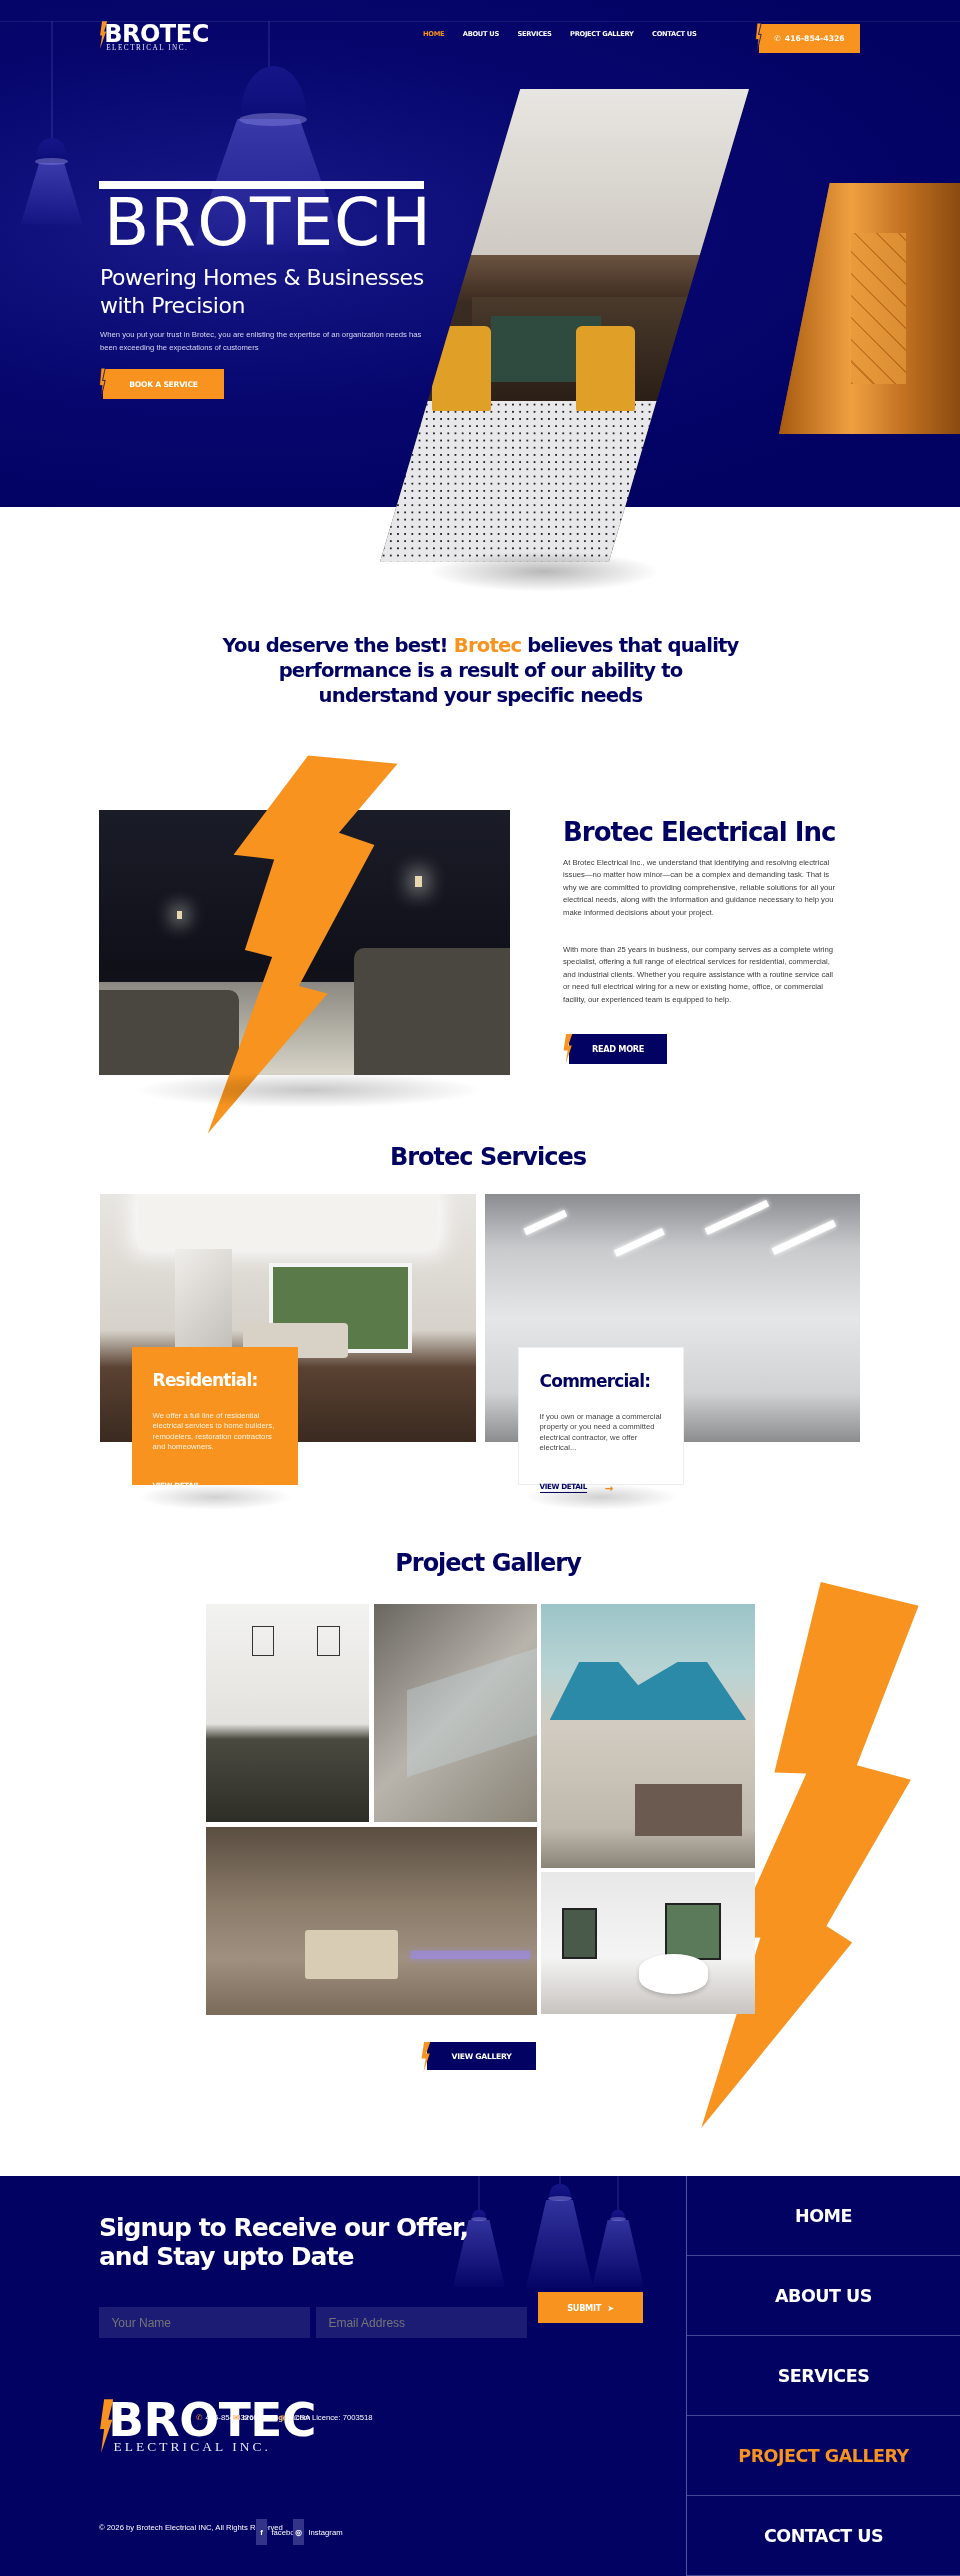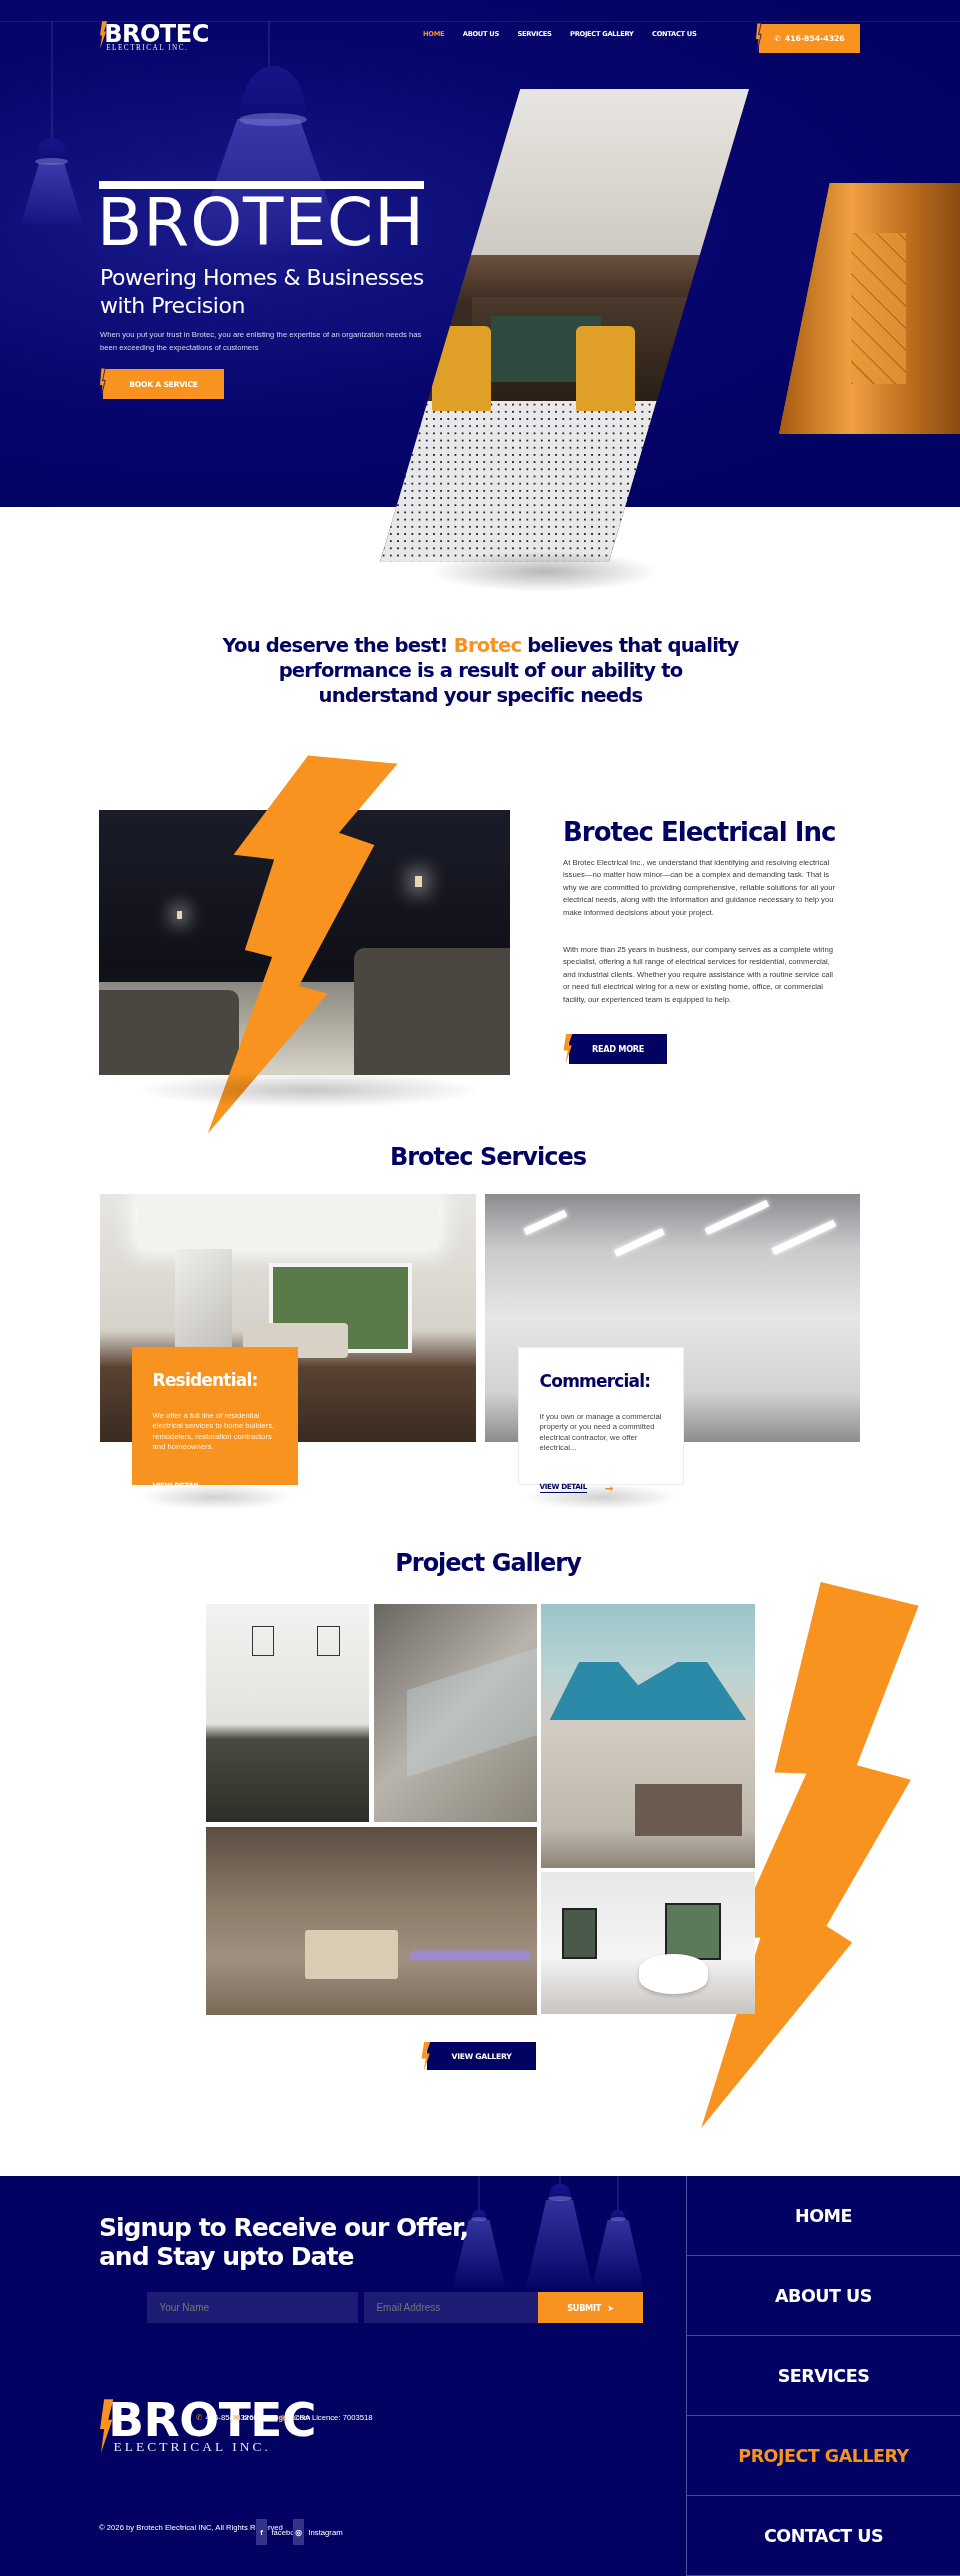--- a/index.html
+++ b/index.html
@@ -21,21 +21,21 @@
   .logo .word { position: absolute; color: #fff; font-weight: 900; font-family: "DejaVu Sans", sans-serif; letter-spacing: -0.5px; }
   .logo .sub { position: absolute; color: #e8e8f5; font-family: "Liberation Serif", serif; letter-spacing: 1.5px; }
 
   .nav { position: absolute; top: 30px; left: 423px; display: flex; gap: 0; }
   .nav a { display: block; color: #fff; text-decoration: none; font-family: "DejaVu Sans", sans-serif; font-weight: bold; font-size: 6.7px; letter-spacing: -0.3px; margin-right: 18.5px; }
   .nav a.active { color: var(--orange); }
   .phone-btn { position: absolute; left: 759px; top: 24px; width: 101px; height: 29px; background: var(--orange); color: #fff; display: flex; align-items: center; justify-content: center; font-weight: bold; font-size: 7.7px; gap: 4.1px; font-family: "DejaVu Sans", sans-serif; }
   .phone-btn .zig { position: absolute; left: -4.1px; top: -1px; }
 
   .hero-title-bar { position: absolute; left: 99px; top: 181px; width: 325px; height: 8.2px; background: #fff; }
-  .hero-title { position: absolute; left: 97px; top: 190px; color: #fff; font-family: "DejaVu Sans", sans-serif; font-size: 66px; line-height: 66px; letter-spacing: 1px; font-weight: normal; }
+  .hero-title { position: absolute; left: 104px; top: 190px; color: #fff; font-family: "DejaVu Sans", sans-serif; font-size: 66px; line-height: 66px; letter-spacing: 1px; font-weight: normal; }
   .hero-sub { position: absolute; left: 100px; top: 264px; color: #fff; font-family: "DejaVu Sans", sans-serif; font-size: 22px; line-height: 28px; letter-spacing: -0.5px; }
   .hero-desc { position: absolute; left: 100px; top: 328px; width: 340px; color: #d8d8ef; font-size: 7.7px; line-height: 13px; }
   .btn-orange { position: absolute; background: var(--orange); color: #fff; font-weight: bold; display: flex; align-items: center; justify-content: center; font-family: "DejaVu Sans", sans-serif; letter-spacing: -0.3px; }
   .btn-navy { position: absolute; background: var(--navy); color: #fff; font-weight: bold; display: flex; align-items: center; justify-content: center; font-family: "DejaVu Sans", sans-serif; letter-spacing: -0.3px; }
   .zig { position: absolute; }
 
   
   .hero-img1 { position: absolute; left: 380px; top: 89px; width: 369px; height: 473px; clip-path: polygon(38% 0, 100% 0, 62% 100%, 0 100%); overflow: hidden; background: #3a2b22; }
   .hero-img2 { position: absolute; left: 779px; top: 183px; width: 181px; height: 251px; clip-path: polygon(28% 0, 100% 0, 100% 100%, 0 100%); overflow: hidden; background: #8a4a10; }
   .hero-shadow { position: absolute; left: 428px; top: 551px; width: 232px; height: 41px; background: radial-gradient(ellipse at center, rgba(0,0,0,0.28), rgba(0,0,0,0) 70%); }
@@ -59,21 +59,21 @@
   .svc-card .vd { position: absolute; left: 20.6px; top: 102px; font-family: "DejaVu Sans", sans-serif; font-weight: bold; font-size: 7.2px; letter-spacing: -0.4px; display: flex; align-items: flex-start; gap: 18px; margin-top: 32px; }
   .svc-card .vd span.u { border-bottom: 1px solid; padding-bottom: 1px; }
   .svc-shadow { position: absolute; top: 1484px; width: 155px; height: 26px; background: radial-gradient(ellipse at center, rgba(0,0,0,0.18), rgba(0,0,0,0) 70%); }
 
   
   .g-img { position: absolute; overflow: hidden; }
 
   
   .footer { position: absolute; left: 0; top: 2176px; width: 960px; height: 400px; background: #020262; }
   .f-title { position: absolute; left: 99px; top: 37px; color: #fff; font-family: "DejaVu Sans", sans-serif; font-weight: bold; font-size: 25px; line-height: 29px; letter-spacing: -1px; }
-  .f-input { position: absolute; top: 116px; height: 31px; background: #1c1c75; color: #fff; font-size: 10px; display: flex; align-items: center; padding-left: 12.4px; border: none; font-family: "Liberation Sans", sans-serif; margin-left: 48px; }
+  .f-input { position: absolute; top: 131px; height: 31px; background: #1c1c75; color: #fff; font-size: 12px; display: flex; align-items: center; padding-left: 12.4px; border: none; font-family: "Liberation Sans", sans-serif; }
   .f-submit { position: absolute; left: 538px; top: 116px; width: 105px; height: 31px; background: var(--orange); color: #fff; font-weight: bold; font-size: 8.2px; display: flex; align-items: center; justify-content: center; gap: 6.2px; font-family: "DejaVu Sans", sans-serif; letter-spacing: -0.3px; }
   .f-contact { position: absolute; top: 237px; display: flex; align-items: center; gap: 3.1px; color: #fff; font-size: 7.7px; }
   .f-copy { position: absolute; left: 99px; top: 347px; color: #fff; font-size: 7.7px; }
   .f-social { position: absolute; top: 343px; display: flex; align-items: center; gap: 4.1px; color: #fff; font-size: 7.7px; }
   .f-social .sq { width: 11.3px; height: 26px; background: #33338a; display: flex; align-items: center; justify-content: center; color: #fff; font-weight: bold; }
   .f-menu { position: absolute; left: 686px; top: 0; width: 274px; height: 400px; border-left: 0.5px solid rgba(150,150,220,0.55); }
   .f-menu a { display: flex; align-items: center; justify-content: center; height: 80px; border-bottom: 0.5px solid rgba(150,150,220,0.45); color: #fff; font-family: "DejaVu Sans", sans-serif; font-weight: bold; font-size: 17.5px; text-decoration: none; letter-spacing: -0.5px; }
   .f-menu a.active { color: var(--orange); }
 </style>
 </head>

